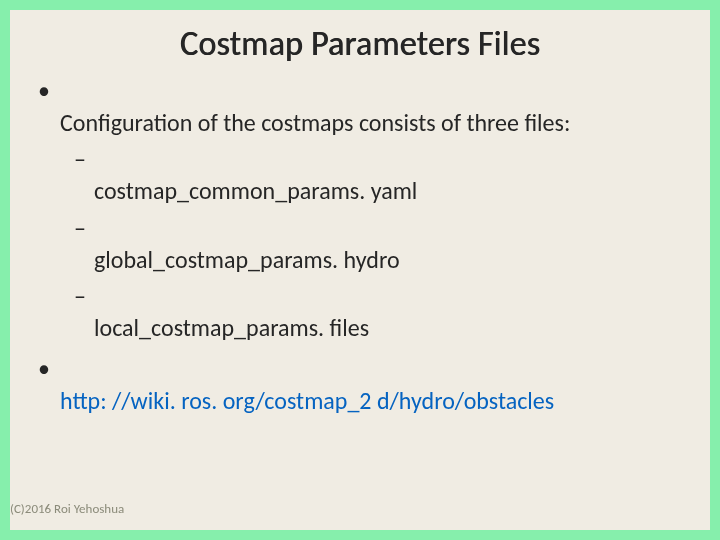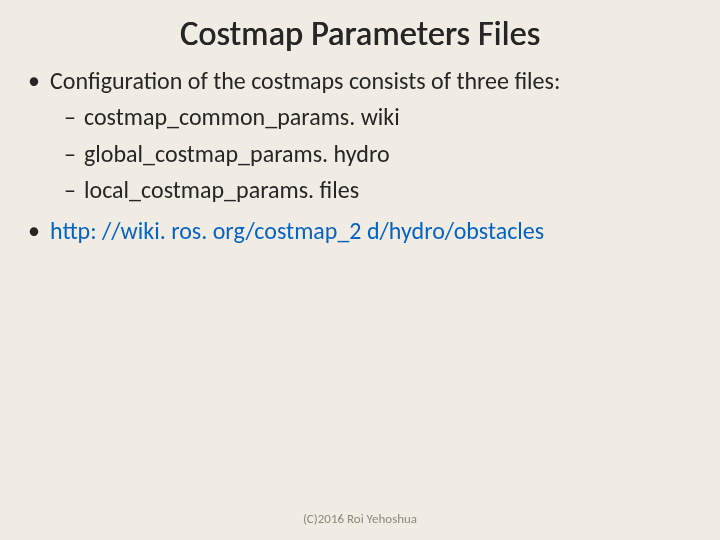--- a/index.html
+++ b/index.html
@@ -8,20 +8,21 @@
     width: 720px;
     height: 540px;
     font-family: Calibri, "Segoe UI", Arial, sans-serif;
     overflow: hidden;
   }
   .frame {
     box-sizing: border-box;
     width: 720px;
     height: 540px;
     background: #86efac;
+    padding: 10px;
   }
   .slide {
     box-sizing: border-box;
     width: 100%;
     height: 100%;
     background: #f0ece3;
     position: relative;
     padding: 14px 26px 0 26px;
   }
   .title {
@@ -45,40 +46,41 @@
     margin-top: 4px;
   }
   .bullet-dot {
     width: 22px;
     flex: 0 0 22px;
     text-align: left;
     padding-left: 2px;
   }
   .bullet-text {
     flex: 1 1 auto;
+    margin-top: 32px;
   }
   .sub {
     margin-left: 36px;
     font-size: 24px;
     line-height: 1.35;
   }
   .sub .bullet-dot {
     width: 20px;
     flex: 0 0 20px;
   }
   .link {
     color: #0563c1;
     cursor: pointer;
   }
   .footer {
     position: absolute;
     left: 0;
     right: 0;
     bottom: 14px;
-    text-align: center;
+    text-align: left;
     font-size: 13px;
     color: #8b8b7a;
   }
 </style>
 </head>
 <body>
 
 <div class="frame">
   <div class="slide">
 
@@ -87,21 +89,21 @@
     <div class="body">
 
       <div class="bullet-row">
         <div class="bullet-dot">•</div>
         <div class="bullet-text">Configuration of the costmaps consists of three files:</div>
       </div>
 
       <div class="sub">
         <div class="bullet-row">
           <div class="bullet-dot">–</div>
-          <div class="bullet-text">costmap_common_params. wiki</div>
+          <div class="bullet-text">costmap_common_params. yaml</div>
         </div>
         <div class="bullet-row">
           <div class="bullet-dot">–</div>
           <div class="bullet-text">global_costmap_params. hydro</div>
         </div>
         <div class="bullet-row">
           <div class="bullet-dot">–</div>
           <div class="bullet-text">local_costmap_params. files</div>
         </div>
       </div>

